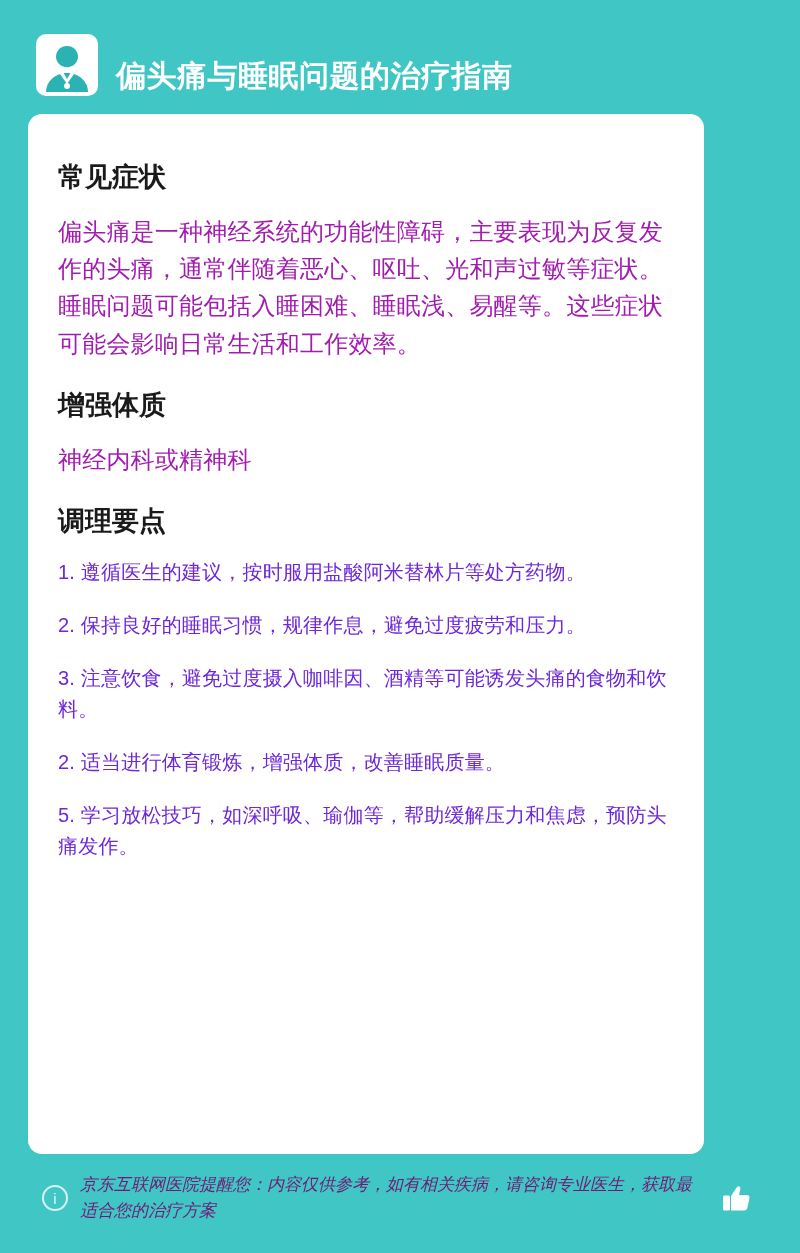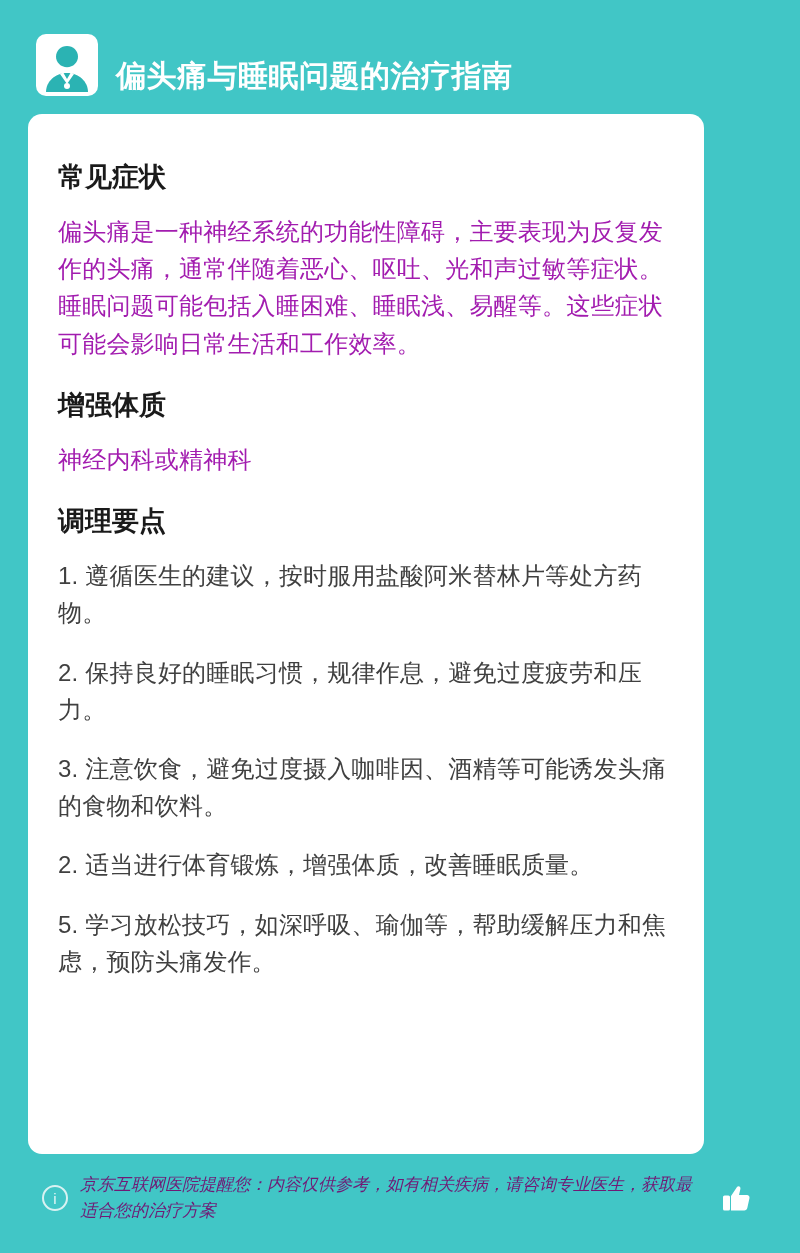--- a/index.html
+++ b/index.html
@@ -68,22 +68,22 @@
   }
   p.body-text.sub {
     margin-bottom: 12px;
   }
   ol.steps {
     list-style: none;
     margin: 0;
     padding: 0;
   }
   ol.steps li {
-    font-size: 24px;
-    color: #404040;
+    font-size: 20px;
+    color: #6d28d9;
     line-height: 1.55;
     margin: 0 0 22px 0;
     letter-spacing: 0.2px;
   }
   ol.steps li:last-child {
     margin-bottom: 13px;
   }
   .footer {
     display: flex;
     align-items: center;

